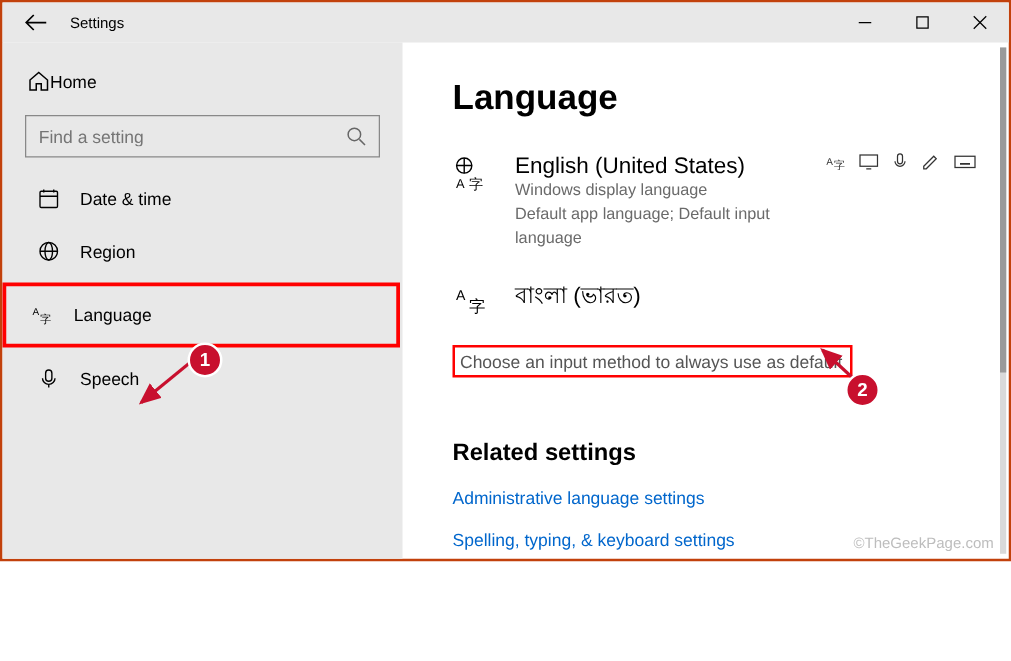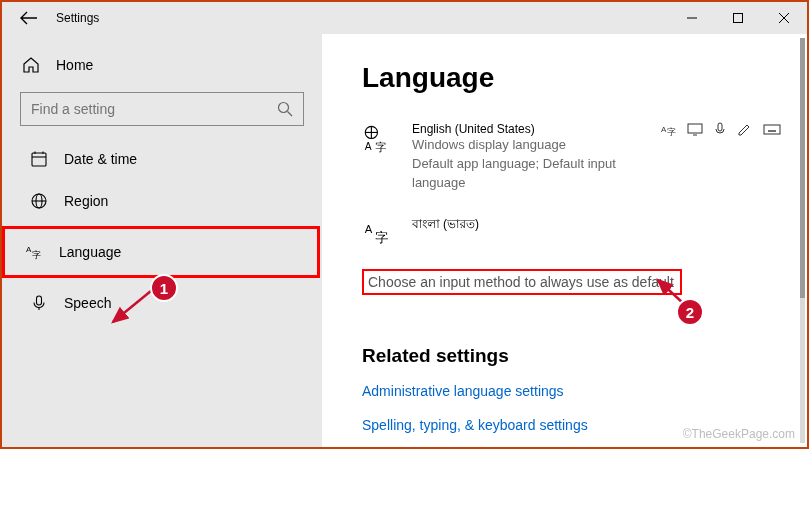--- a/index.html
+++ b/index.html
@@ -6,36 +6,36 @@
   html, body { width: 809px; height: 529px; overflow: hidden; background: #fff; }
   .window { width: 809px; height: 449px; border: 2px solid #c2410c; position: relative; background: #fff; display: flex; flex-direction: column; }
   .titlebar { height: 32px; display: flex; align-items: center; background: #e8e8e8; }
   .titlebar-left { display: flex; align-items: center; gap: 18px; padding-left: 18px; }
   .back-arrow { font-size: 16px; color: #000; cursor: default; }
   .title-text { font-size: 12px; color: #000; }
   .titlebar-right { margin-left: auto; display: flex; }
   .win-btn { width: 46px; height: 32px; display: flex; align-items: center; justify-content: center; font-size: 12px; color: #000; }
   .body { flex: 1; display: flex; min-height: 0; }
   .sidebar { width: 320px; background: #e8e8e8; padding: 12px 0 0 0; display: flex; flex-direction: column; }
-  .home-row { display: flex; align-items: center; gap: 16px; padding: 10px 20px; font-size: 14px; color: #000; }
+  .home-row { display: flex; align-items: center; padding: 10px 20px; font-size: 14px; color: #000; }
   .home-icon { width: 18px; display: inline-flex; justify-content: center; }
   .search-wrap { padding: 8px 18px 12px 18px; }
   .search-box { width: 100%; height: 34px; border: 1px solid #888; background: #e8e8e8; display: flex; align-items: center; padding: 0 10px; justify-content: center; }
   .search-box input { flex: 1; border: none; background: transparent; font-size: 14px; color: #555; outline: none; }
   .search-icon { color: #555; font-size: 14px; }
   .section-head { padding: 8px 20px 14px 20px; font-size: 14px; font-weight: 600; color: #000; }
   .nav-item { display: flex; align-items: center; gap: 16px; padding: 12px 28px; font-size: 14px; color: #000; position: relative; }
   .nav-item .nav-icon { width: 18px; display: inline-flex; justify-content: center; color: #000; }
   .nav-item.highlight { border: 3px solid #f00; margin: 4px 2px 4px 0; padding: 14px 20px; }
   .content { flex: 1; position: relative; padding: 28px 26px 0 40px; overflow: hidden; }
   .page-h1 { font-size: 28px; font-weight: 600; color: #000; margin-bottom: 28px; }
   .lang-row { display: flex; gap: 20px; margin-bottom: 22px; align-items: flex-start; }
   .lang-icon { width: 30px; height: 30px; display: inline-flex; align-items: center; justify-content: center; color: #000; flex-shrink: 0; margin-top: 2px; }
   .lang-text { flex: 1; }
-  .lang-title { font-size: 12px; color: #000; }
+  .lang-title { font-size: 18px; color: #000; }
   .lang-sub { font-size: 13px; color: #6a6a6a; line-height: 1.45; }
   .lang-tools { display: flex; gap: 10px; color: #333; font-size: 14px; }
   .link-row { font-size: 14px; color: #555; border: 2px solid #f00; padding: 3px 6px 3px 4px; display: inline-block; margin-bottom: 50px; }
   .related-h { font-size: 19px; font-weight: 600; color: #000; margin-bottom: 16px; }
   .related-link { font-size: 14px; color: #0066cc; margin-bottom: 18px; cursor: pointer; }
   .scrollbar { position: absolute; right: 2px; top: 4px; bottom: 4px; width: 5px; background: #d9d9d9; }
   .scrollbar-thumb { position: absolute; top: 0; width: 5px; height: 260px; background: #9a9a9a; }
   .marker { position: absolute; width: 28px; height: 28px; border-radius: 50%; background: #c8102e; border: 2px solid #fff; color: #fff; font-weight: 700; display: flex; align-items: center; justify-content: center; font-size: 15px; pointer-events: none; z-index: 50;}
   .watermark { position: absolute; right: 12px; bottom: 6px; font-size: 12px; color: #bdbdbd; }
   svg { display: block; }

